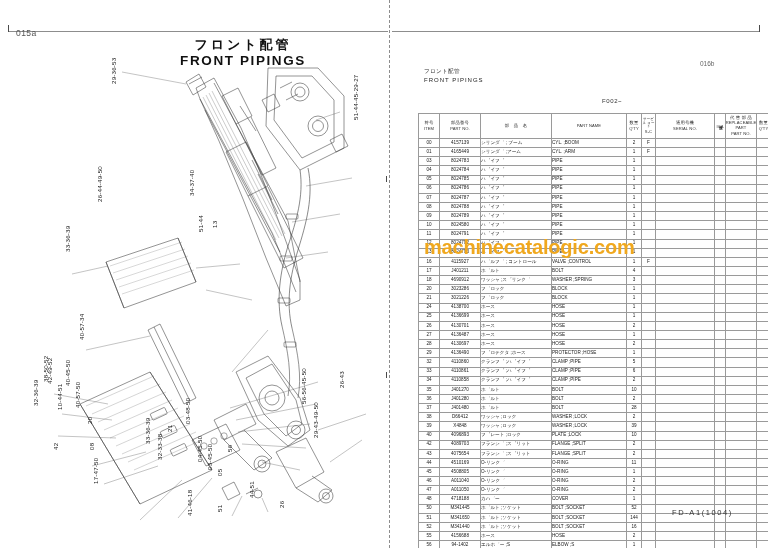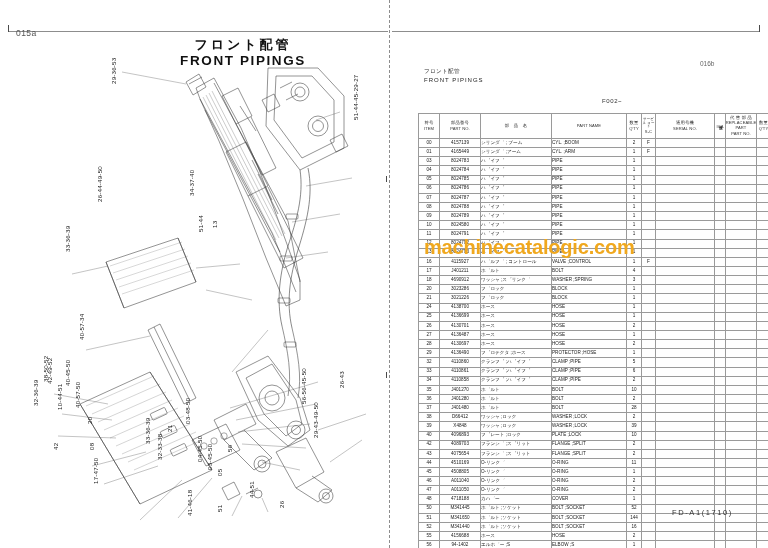--- a/index.html
+++ b/index.html
@@ -871,16 +871,16 @@
           <td class="c-qty">1</td>
           <td class="c-sc"></td>
           <td class="c-ser"></td>
           <td class="c-ica"></td>
           <td class="c-rpno"></td>
           <td class="c-rqty"></td>
         </tr>
       </tbody>
   </table>
 
-  <div class="footer">FD-A1(1710)</div>
+  <div class="footer">FD-A1(1004)</div>
 
   <div class="watermark">machinecatalogic.com</div>
 </div>
 
 </body></html>

